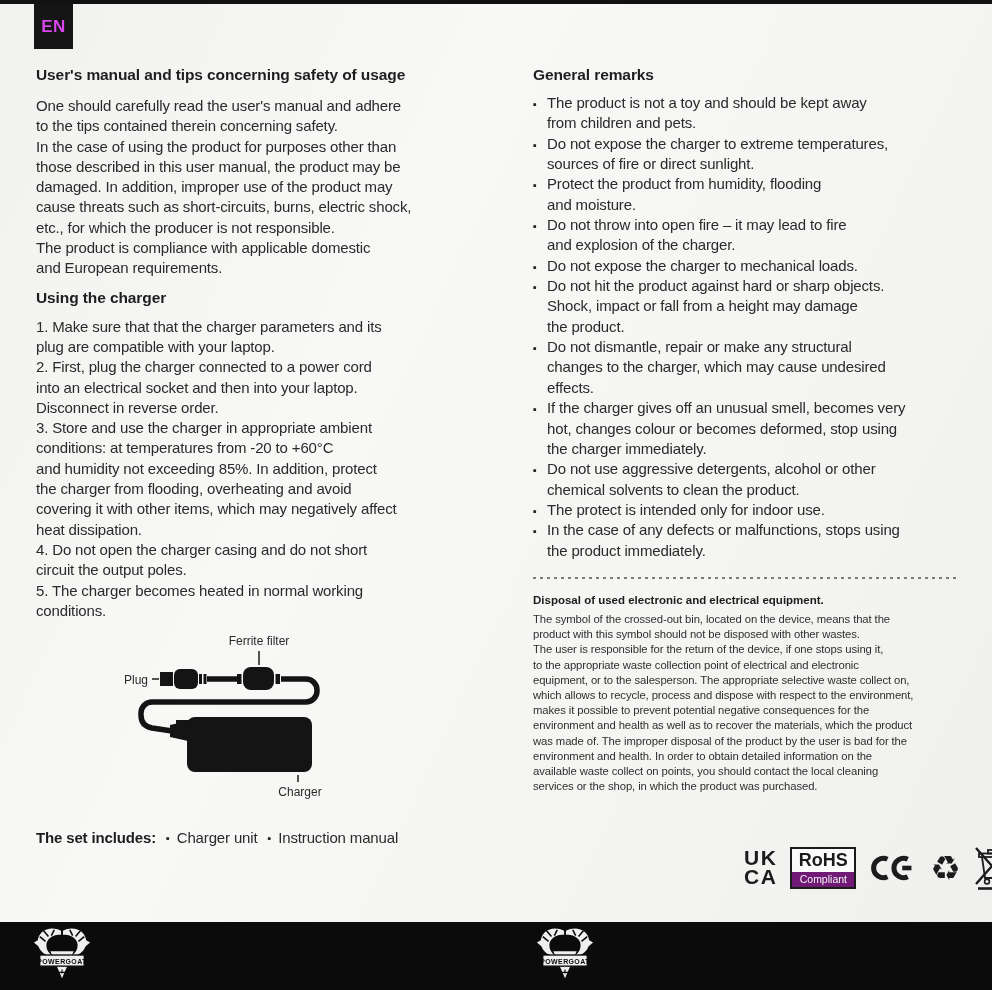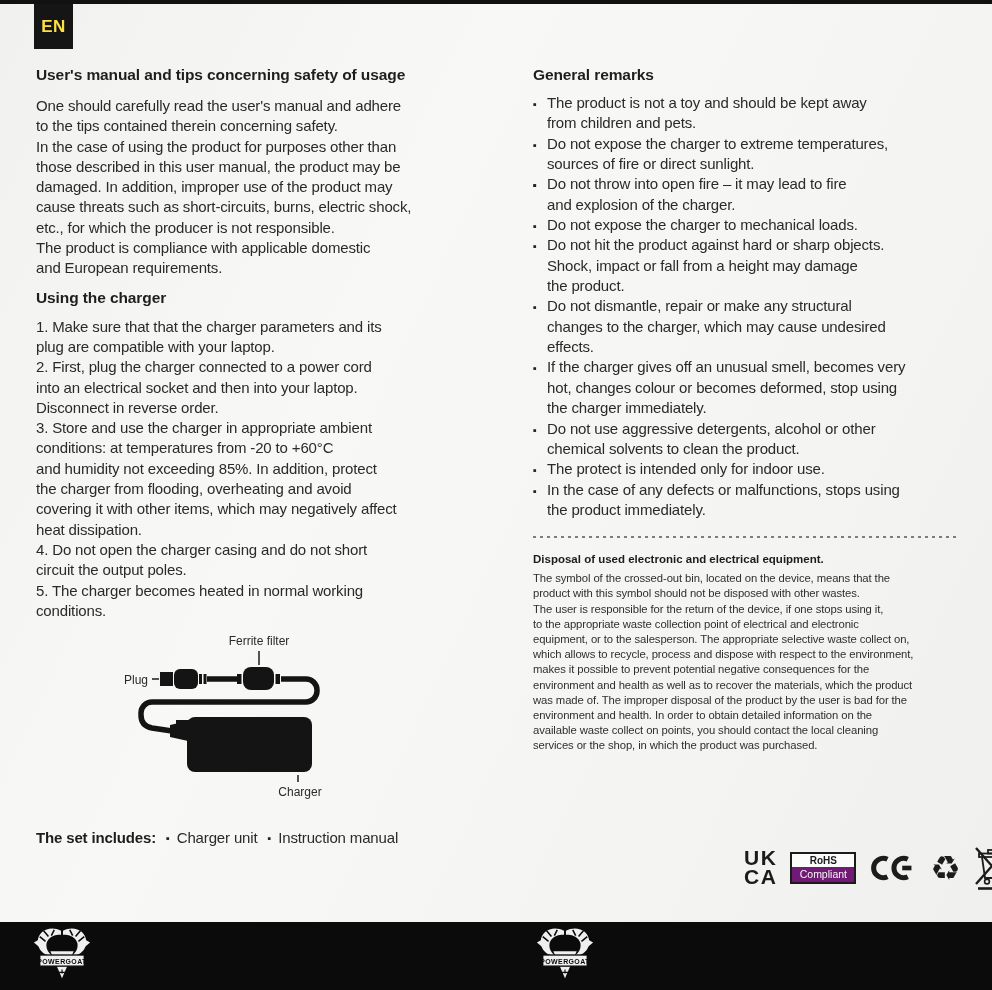--- a/index.html
+++ b/index.html
@@ -8,21 +8,21 @@
 
   .page {
     position:relative; width:992px; height:990px; overflow:hidden;
     background:linear-gradient(115deg,#f1f1ef 0%,#f8f8f7 35%,#f4f4f2 70%,#efefed 100%);
     color:#262626;
   }
   .topline { position:absolute; top:0; left:0; width:992px; height:4px; background:#111; }
 
   .lang-badge {
     position:absolute; left:34px; top:4px; width:39px; height:45px;
-    background:#151515; color:#fde047; font-weight:bold; font-size:17px;
+    background:#151515; color:#d946ef; font-weight:bold; font-size:17px;
     display:flex; align-items:center; justify-content:center; letter-spacing:.5px;
   }
 
   .col { position:absolute; }
   .col-left  { left:36px;  top:66px; width:462px; }
   .col-right { left:533px; top:38px; width:456px;margin-top:28px; }
 
   h2.sec { font-size:15.5px; font-weight:bold; color:#1e1e1e; letter-spacing:-.1px; }
   .body15 { font-size:15px; line-height:20.3px; color:#2a2a2a; letter-spacing:-.15px; }
   .pre { white-space:pre-line; }
@@ -46,21 +46,21 @@
   .dashes {
     margin-top:16px; width:424px; height:2px;
     background:repeating-linear-gradient(to right,#7d7d7d 0 3px,transparent 3px 7px);
   }
   .disposal-head { margin-top:15px; font-size:11.5px; font-weight:bold; color:#1c1c1c; }
   .body11 { margin-top:6px; font-size:11.3px; line-height:15.2px; color:#2f2f2f; letter-spacing:-.1px; width:440px; }
 
   .marks { position:absolute; left:744px; top:844px; display:flex; align-items:center; gap:13px; }
   .ukca { display:flex; flex-direction:column; font-weight:bold; font-size:21px; line-height:18.5px; color:#1b1b1b; letter-spacing:1.5px; }
   .rohs { border:2px solid #1b1b1b; width:66px; text-align:center; background:#fbfbfb; }
-  .rohs-top { font-weight:bold; font-size:10px; color:#1b1b1b; padding:1px 0 1px 0; }
+  .rohs-top { font-weight:bold; font-size:18px; color:#1b1b1b; padding:1px 0 1px 0; }
   .rohs-bot { background:#701a75; color:#f4f4f4; font-size:10.5px; padding:1px 0 2px 0; }
   .ce-mark { display:block; }
   .recycle { font-family:"DejaVu Sans",sans-serif; font-size:34px; line-height:34px; color:#1c1c1c; }
   .hidden-label { position:absolute; width:1px; height:1px; overflow:hidden; clip-path:inset(50%); }
 
   .footer { position:absolute; left:0; top:922px; width:992px; height:68px; background:#0b0b0b; }
   .goat { position:absolute; top:3px; }
   .goat-1 { left:31px; }
   .goat-2 { left:534px; }
   .goat text { font-family:"Liberation Sans","DejaVu Sans",sans-serif; font-weight:bold; }
@@ -145,21 +145,22 @@
     </div>
   </div>
 
   <div class="col col-right">
     <h2 class="sec">General remarks</h2>
     <ul class="remarks">
       <li><span class="sq">▪</span><span class="pre">The product is not a toy and should be kept away
 from children and pets.</span></li>
       <li><span class="sq">▪</span><span class="pre">Do not expose the charger to extreme temperatures,
 sources of fire or direct sunlight.</span></li>
-      <li><span class="sq">▪</span></li>
+      <li><span class="sq">▪</span><span class="pre">Protect the product from humidity, flooding
+and moisture.</span></li>
       <li><span class="sq">▪</span><span class="pre">Do not throw into open fire – it may lead to fire
 and explosion of the charger.</span></li>
       <li><span class="sq">▪</span><span class="pre">Do not expose the charger to mechanical loads.</span></li>
       <li><span class="sq">▪</span><span class="pre">Do not hit the product against hard or sharp objects.
 Shock, impact or fall from a height may damage
 the product.</span></li>
       <li><span class="sq">▪</span><span class="pre">Do not dismantle, repair or make any structural
 changes to the charger, which may cause undesired
 effects.</span></li>
       <li><span class="sq">▪</span><span class="pre">If the charger gives off an unusual smell, becomes very

